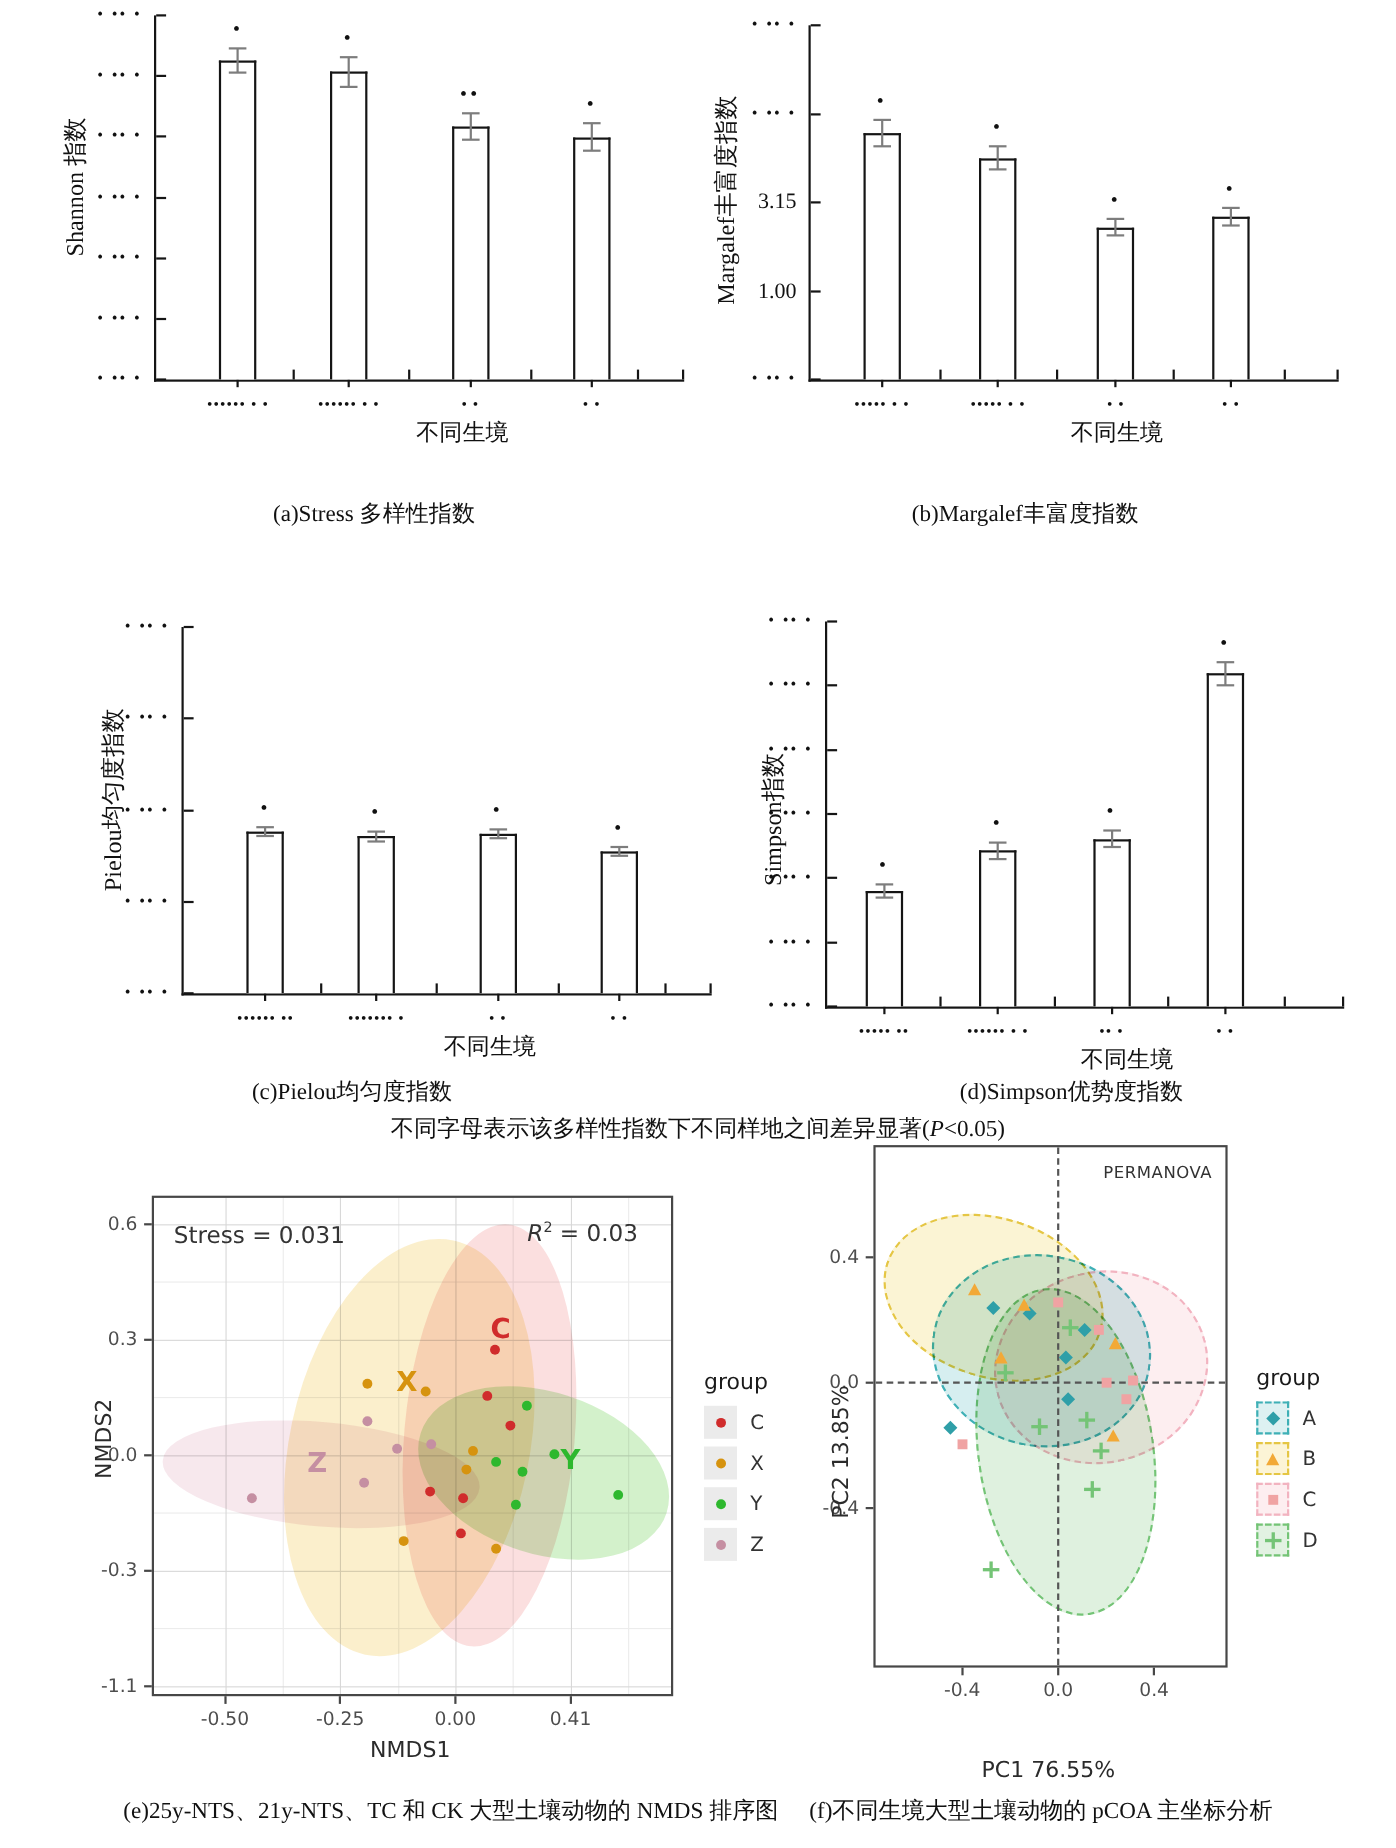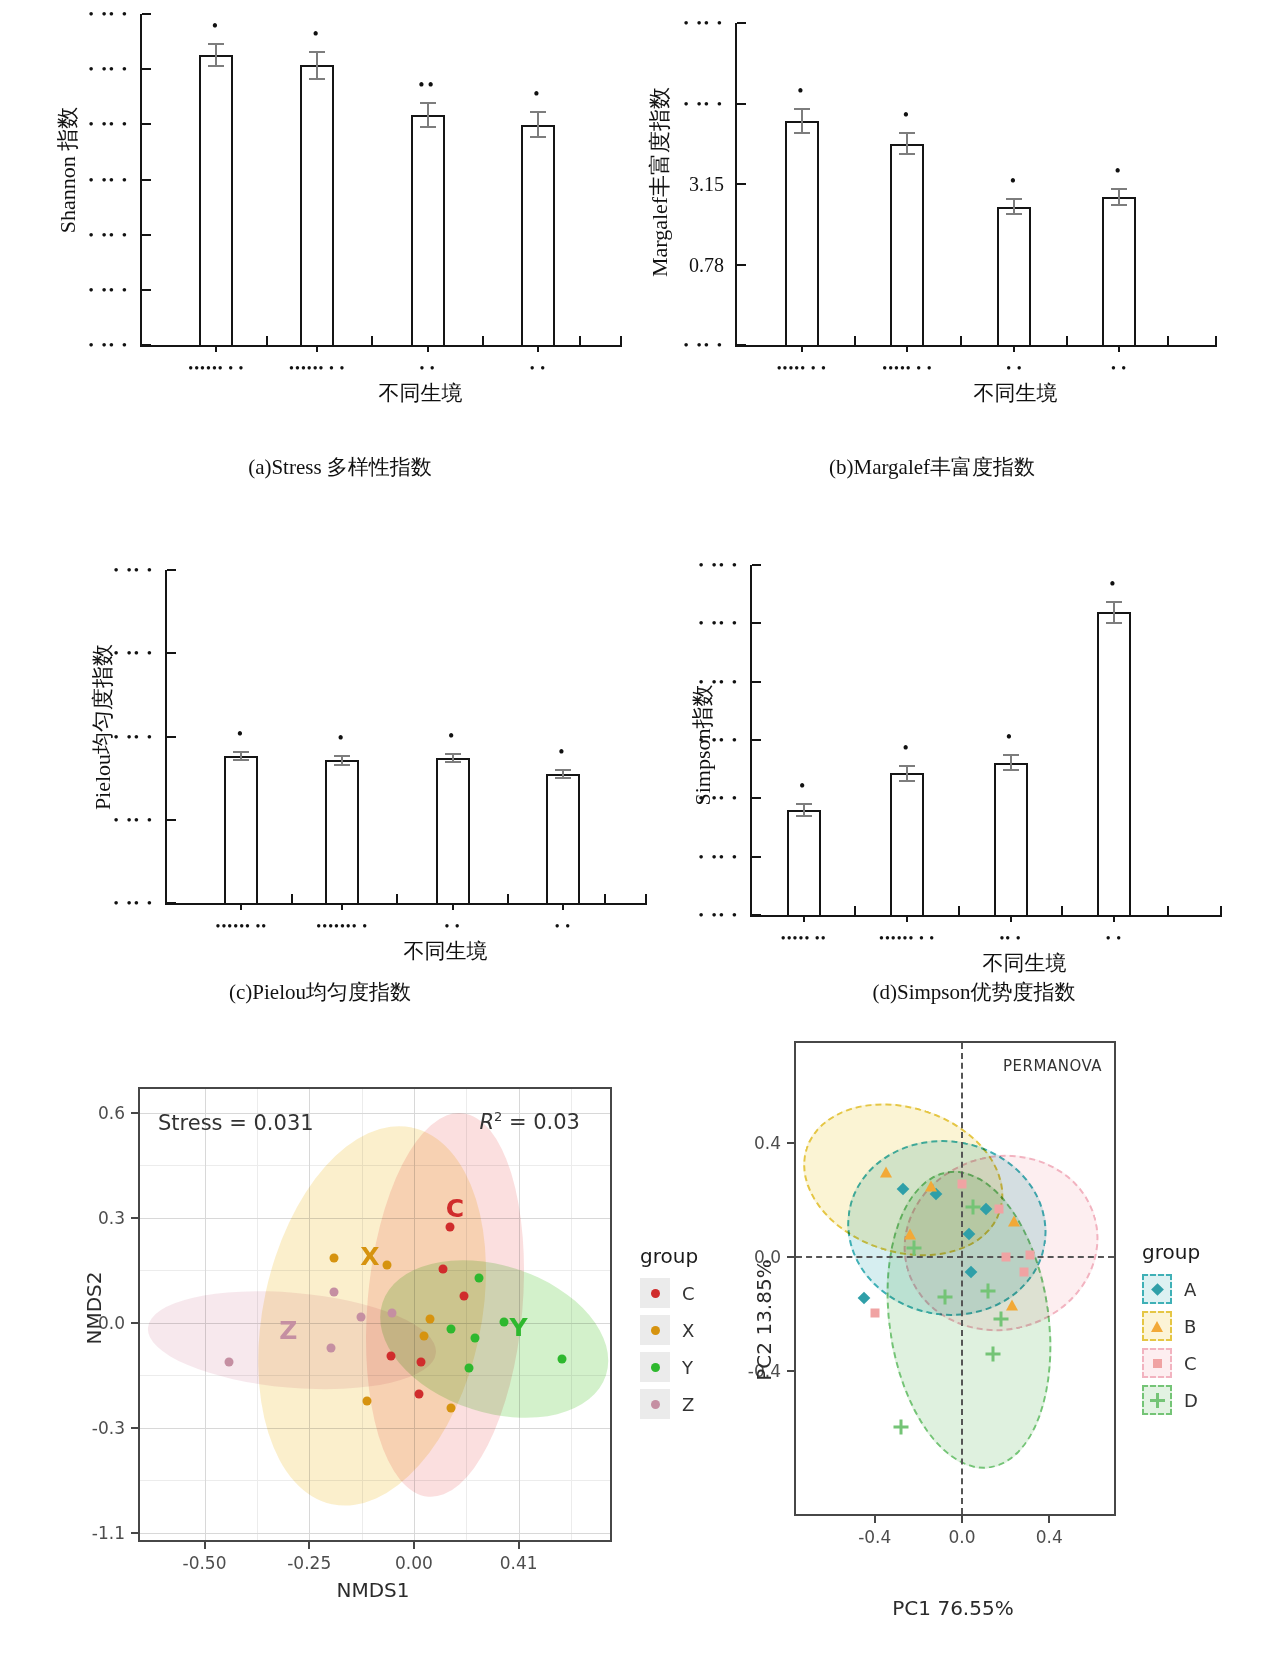--- a/index.html
+++ b/index.html
@@ -102,21 +102,21 @@
       <div class="xlabel" style="left: 278.4px; top: 365px;">不同生境</div>
     </div>
   <div class="bplot" style="left:735px;top:23px;width:480px;height:322px">
       <div class="ytick" style="top: -1px;"></div>
       <div class="ytl" style="left: -13px; top: 0px;">• •• •</div>
       <div class="ytick" style="top: 79.5px;"></div>
       <div class="ytl" style="left: -13px; top: 80.5px;">• •• •</div>
       <div class="ytick" style="top: 160px;"></div>
       <div class="ytl num" style="left: -13px; top: 161px;">3.15</div>
       <div class="ytick" style="top: 240.5px;"></div>
-      <div class="ytl num" style="left: -13px; top: 241.5px;">0.78</div>
+      <div class="ytl num" style="left: -13px; top: 241.5px;">1.00</div>
       <div class="ytick" style="top: 321px;"></div>
       <div class="ytl" style="left: -13px; top: 322px;">• •• •</div>
       <div class="btick" style="left: 116.6px; bottom: 0px; height: 9px;"></div>
       <div class="btick" style="left: 222.92px; bottom: 0px; height: 9px;"></div>
       <div class="btick" style="left: 328.76px; bottom: 0px; height: 9px;"></div>
       <div class="btick" style="left: 430.04px; bottom: 0px; height: 9px;"></div>
       <div class="btick" style="left: 478.04px; bottom: 0px; height: 9px;"></div>
       <div class="btick" style="left: 63.8px; top: 322px; height: 7px;"></div>
       <div class="btick" style="left: 169.4px; top: 322px; height: 7px;"></div>
       <div class="btick" style="left: 276.44px; top: 322px; height: 7px;"></div>
@@ -247,20 +247,21 @@
   <div class="vlab serifv" style="left:68px;top:170px">Shannon 指数</div>
   <div class="vlab serifv" style="left:660px;top:182px">Margalef丰富度指数</div>
   <div class="vlab serifv" style="left:103px;top:727px">Pielou均匀度指数</div>
   <div class="vlab serifv" style="left:703px;top:745px">Simpson指数</div>
 
   <div class="caption" style="left:340px;top:453px">(a)Stress 多样性指数</div>
   <div class="caption" style="left:932px;top:453px">(b)Margalef丰富度指数</div>
   <div class="caption" style="left:320px;top:978px">(c)Pielou均匀度指数</div>
   <div class="caption" style="left:974px;top:978px">(d)Simpson优势度指数</div>
 
+  <div class="note" style="top:1012px"><span>不同字母表示该多样性指数下不同样地之间差异显著(</span><i>P</i><span>&lt;0.05)</span></div>
 
   <div class="scatter-panel" style="left:138px;top:1087px;width:470px;height:451px">
     <div class="anno stress">Stress = 0.031</div>
     <div class="anno r2"><i>R</i><sup>2</sup><span> = 0.03</span></div>
   <div class="clip">
         <div class="grid minor" style="left: 116.872px; top: 0px; width: 1px; height: 451px;"></div>
         <div class="grid minor" style="left: 221.595px; top: 0px; width: 1px; height: 451px;"></div>
         <div class="grid minor" style="left: 326.319px; top: 0px; width: 1px; height: 451px;"></div>
         <div class="grid minor" style="left: 431.043px; top: 0px; width: 1px; height: 451px;"></div>
         <div class="grid minor" style="top: 76.3339px; left: 0px; height: 1px; width: 470px;"></div>
@@ -551,14 +552,15 @@
             <div style="width: 15px; height: 15px; position: relative;">
               <div style="position: absolute; left: 0px; top: 6px; width: 15px; height: 3px; background: rgb(116, 196, 118);"></div>
               <div style="position: absolute; left: 6px; top: 0px; width: 3px; height: 15px; background: rgb(116, 196, 118);"></div>
             </div>
           </div>
           <div class="llabel">D</div>
         </div>
       </div>
   </div>
 
+  <div class="bottom-caption" style="top:1632px"><span>(e)25y-NTS、21y-NTS、TC 和 CK 大型土壤动物的 NMDS 排序图</span><span>(f)不同生境大型土壤动物的 pCOA 主坐标分析</span></div>
 
 </div>
 
 </body></html>

